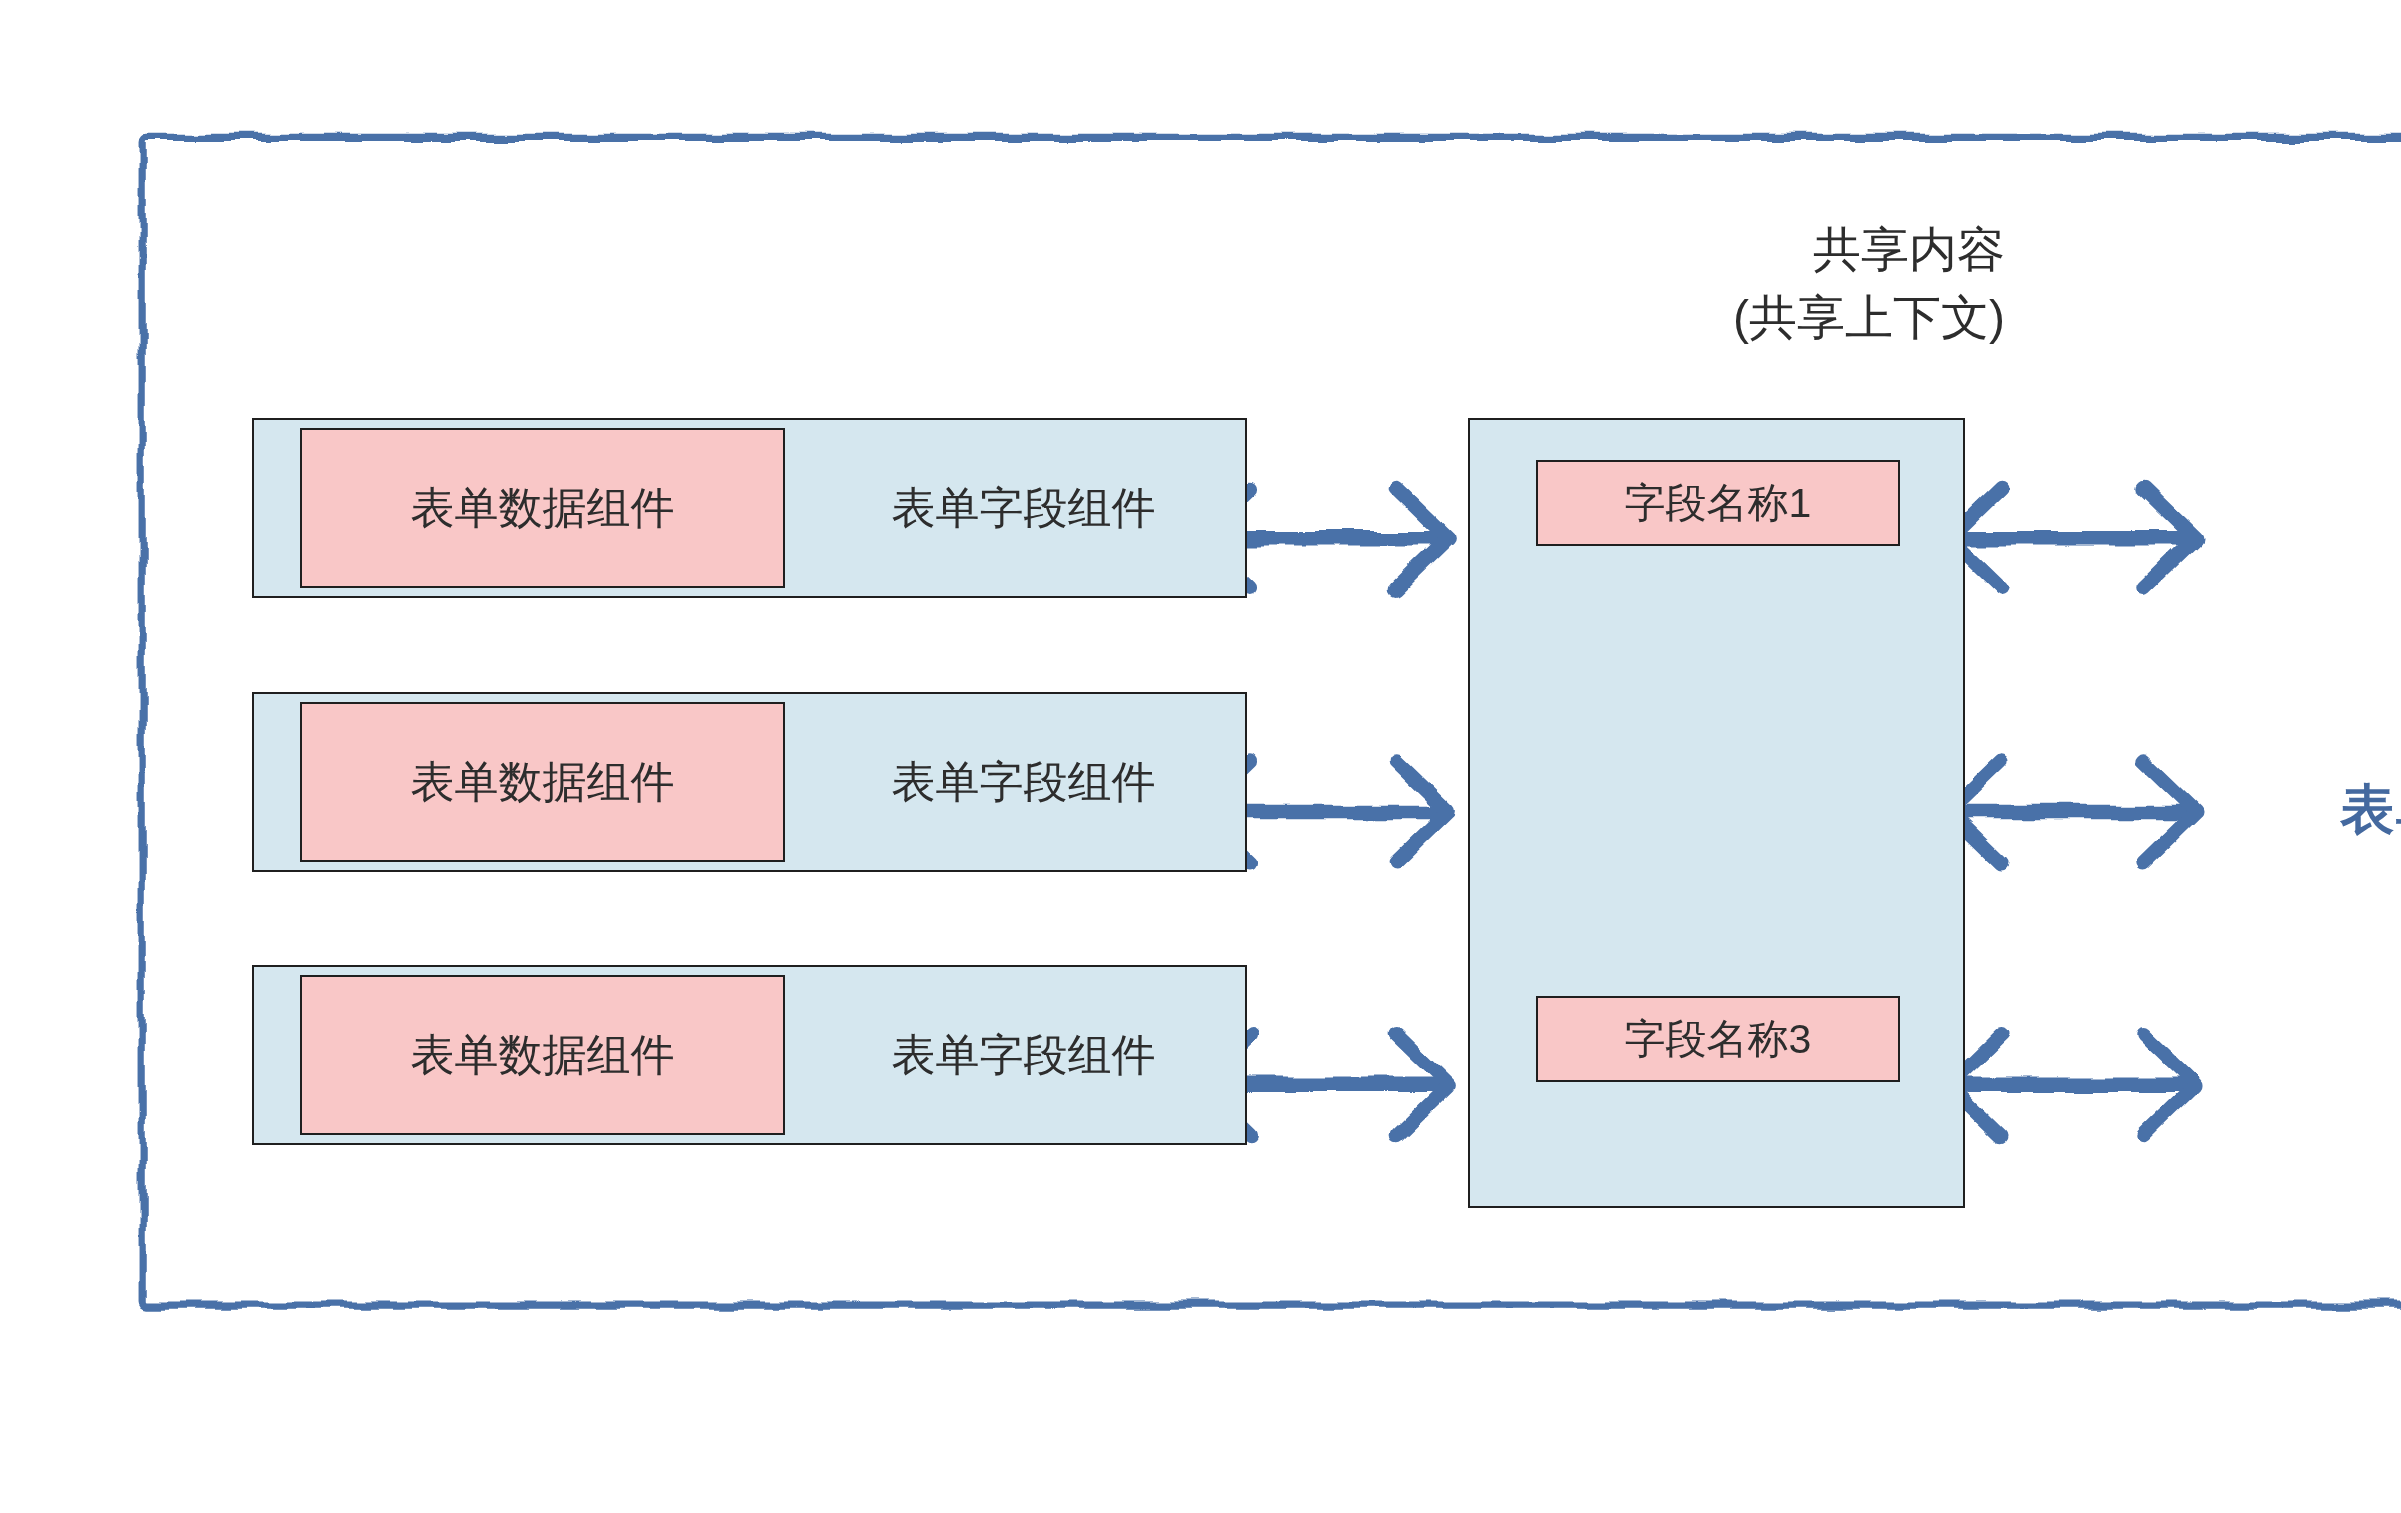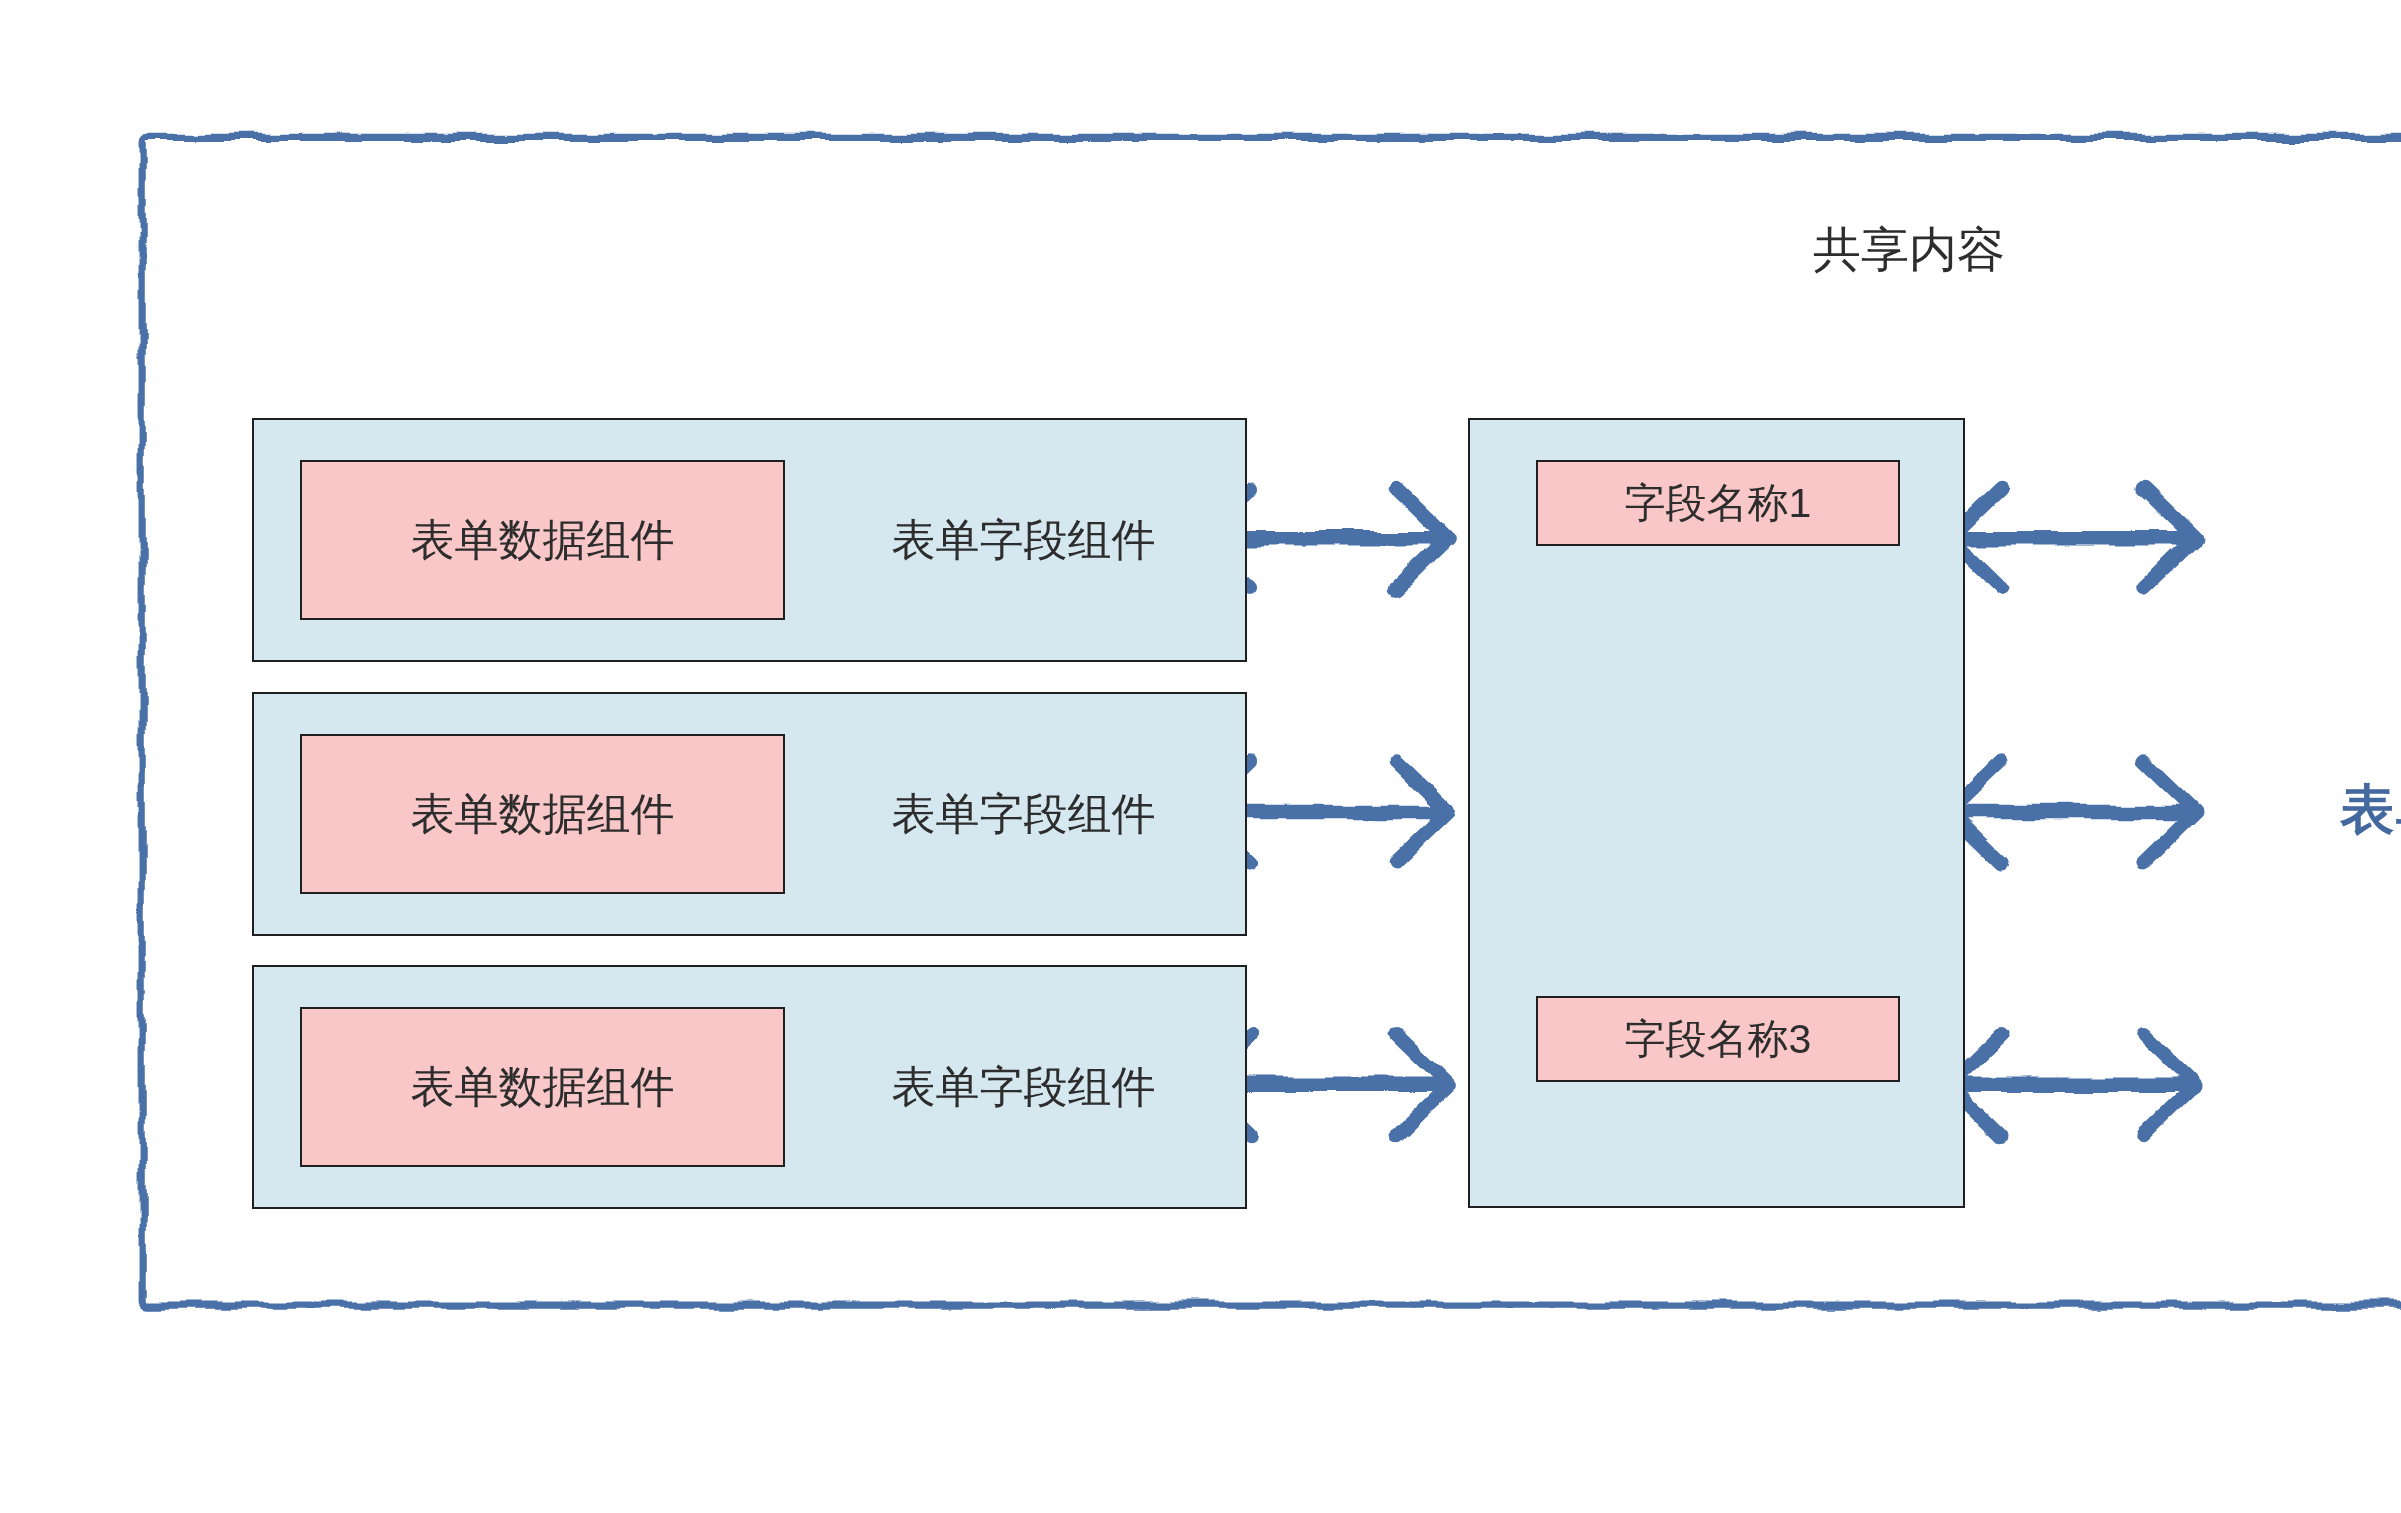--- a/index.html
+++ b/index.html
@@ -5,21 +5,21 @@
   html,body{margin:0;padding:0;background:#ffffff;}
   body{width:2882px;height:1513px;overflow:hidden;
        font-family:"Liberation Sans","DejaVu Sans",sans-serif;color:#2d2d2d;}
   .stage{position:relative;width:2882px;height:1513px;background:#ffffff;}
 
   .sketch-layer{position:absolute;left:0;top:0;width:2882px;height:1513px;pointer-events:none;}
 
   .title{position:absolute;left:1429px;top:216px;width:576px;
          text-align:right;font-size:48px;line-height:68px;color:#2d2d2d;}
 
-  .group{position:absolute;left:252px;width:995px;height:244px;
+  .group{position:absolute;left:252px;width:995px;height:180px;
          background:#d5e7ef;border:2.4px solid #1f1f1f;box-sizing:border-box;}
   .group.g1{top:418px}.group.g2{top:692px}.group.g3{top:965px}
 
   .pink-box{position:absolute;left:46px;top:50%;transform:translateY(-50%);
             width:485px;height:160px;background:#f9c7c7;border:2.4px solid #1f1f1f;
             box-sizing:border-box;display:flex;align-items:center;justify-content:center;
             font-size:44px;}
   .field-label{position:absolute;left:567px;right:19px;top:0;bottom:0;
                display:flex;align-items:center;justify-content:center;font-size:44px;font-family:Liberation Serif, serif;}
 
@@ -75,20 +75,21 @@
       <use href="#dbl-arrow-b" x="2492" y="2259"></use>
 
       <use href="#dbl-arrow-c" x="4055" y="1121"></use>
       <use href="#dbl-arrow-c" x="4055" y="1691"></use>
       <use href="#dbl-arrow-c" x="4055" y="2259"></use>
     </g>
   </svg>
 
   <div class="title">
     <div>共享内容</div>
+    <div>(共享上下文)</div>
   </div>
 
   <div class="group g1">
     <div class="pink-box">
       <span>表单数据组件</span>
     </div>
     <div class="field-label">表单字段组件</div>
   </div>
 
   <div class="group g2">

